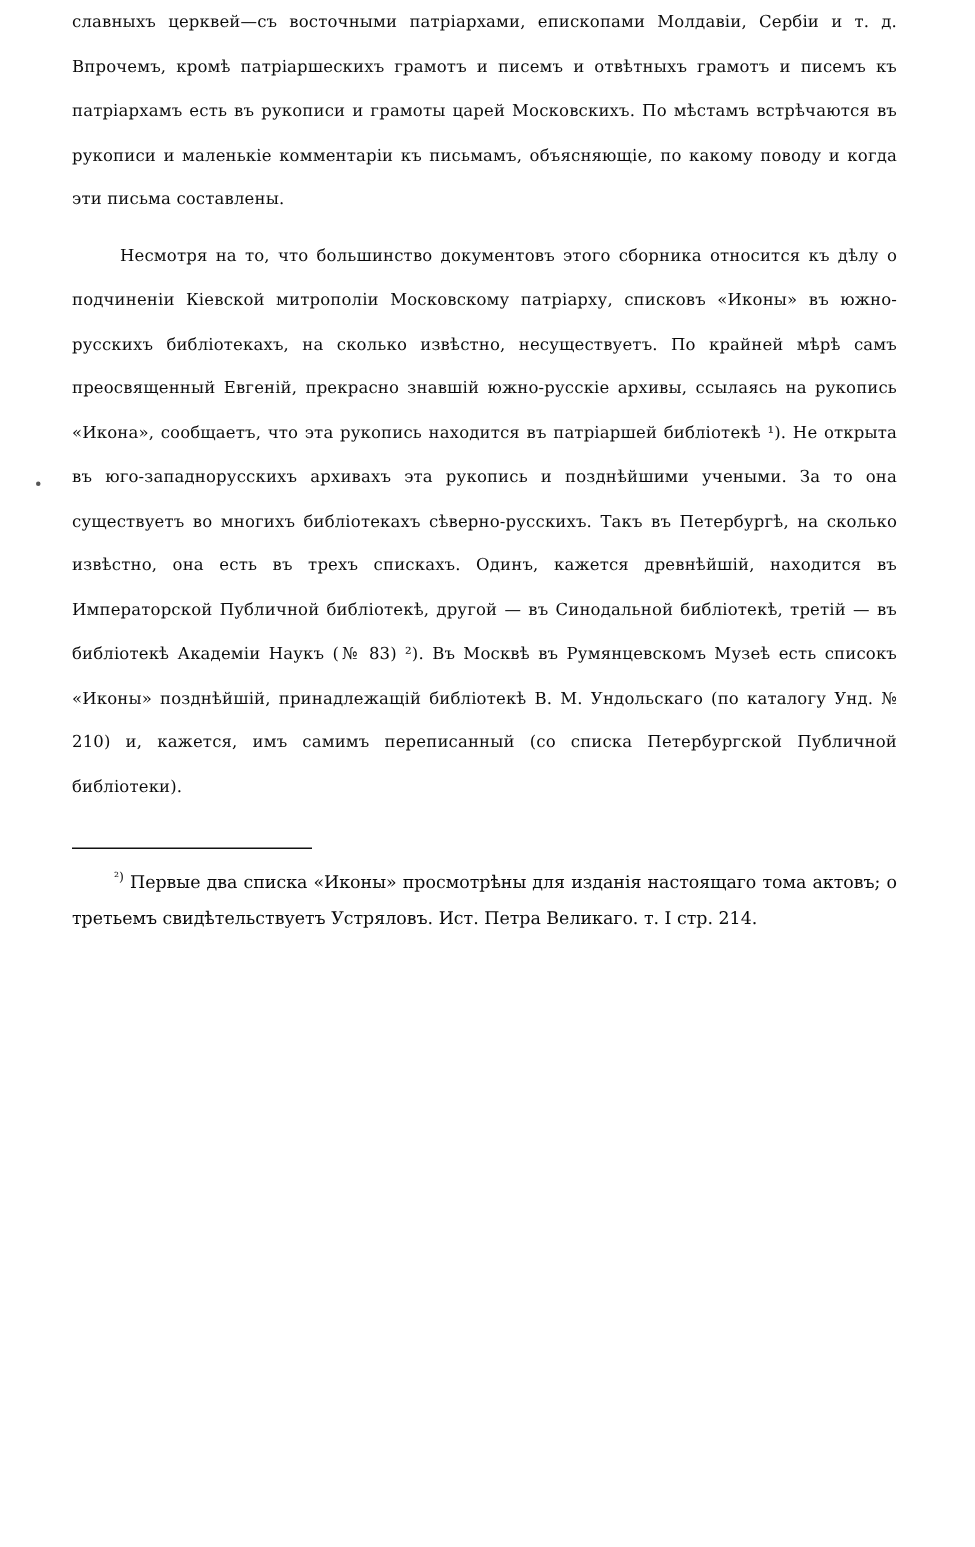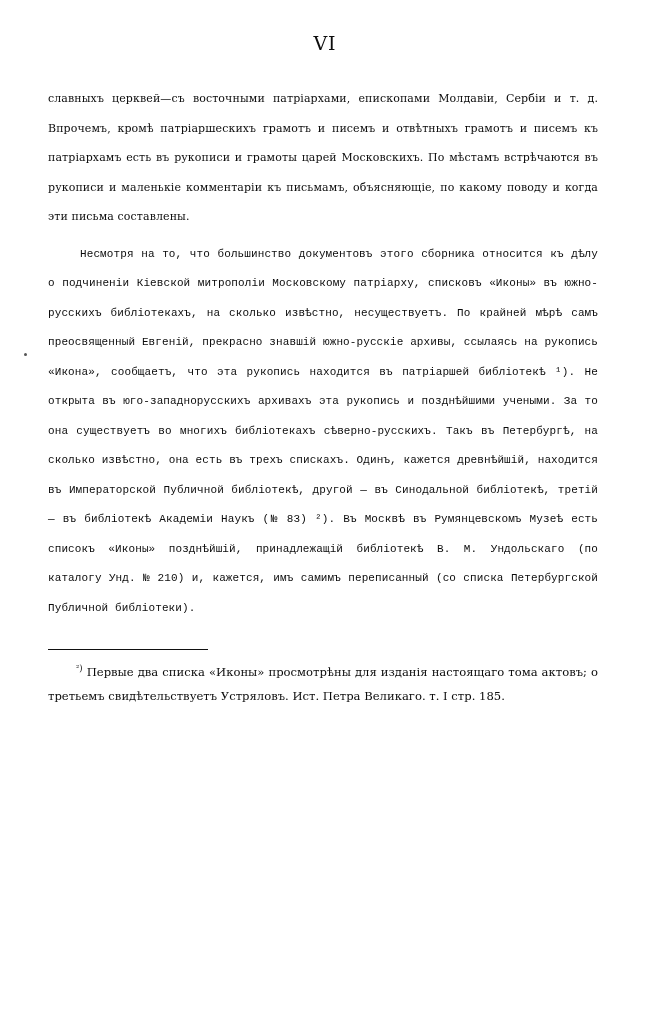--- a/index.html
+++ b/index.html
@@ -43,21 +43,20 @@
     margin: 0 0 0 0;
     color: #0b0b0b;
     letter-spacing: 0.1px;
     -webkit-font-smoothing: none;
   }
   p.para.indented {
     text-indent: 32px;
   }
   p.para + p.para {
     margin-top: 8px;
-    font-family: Liberation Mono, monospace;
   }
   .footnote-rule {
     width: 160px;
     height: 0;
     border-top: 1.6px solid #111;
     margin: 26px 0 10px 48px;
   }
   .footnotes {
     margin: 0 52px 0 48px;
   }
@@ -85,26 +84,25 @@
     border-radius: 50%;
   }
 </style>
 </head>
 <body>
 
 <div class="page">
 
   <div class="dot-left"></div>
 
-  <div class="page-number">VI</div>
 
   <div class="body-block">
     <p class="para">славныхъ церквей—съ восточными патріархами, епископами Молдавіи, Сербіи и т. д. Впрочемъ, кромѣ патріаршескихъ грамотъ и писемъ и отвѣтныхъ грамотъ и писемъ къ патріархамъ есть въ рукописи и грамоты царей Московскихъ. По мѣстамъ встрѣчаются въ рукописи и маленькіе комментаріи къ письмамъ, объясняющіе, по какому поводу и когда эти письма составлены.</p>
     <p class="para indented">Несмотря на то, что большинство документовъ этого сборника относится къ дѣлу о подчиненіи Кіевской митрополіи Московскому патріарху, списковъ «Иконы» въ южно-русскихъ библіотекахъ, на сколько извѣстно, несуществуетъ. По крайней мѣрѣ самъ преосвященный Евгеній, прекрасно знавшій южно-русскіе архивы, ссылаясь на рукопись «Икона», сообщаетъ, что эта рукопись находится въ патріаршей библіотекѣ ¹). Не открыта въ юго-западнорусскихъ архивахъ эта рукопись и позднѣйшими учеными. За то она существуетъ во многихъ библіотекахъ сѣверно-русскихъ. Такъ въ Петербургѣ, на сколько извѣстно, она есть въ трехъ спискахъ. Одинъ, кажется древнѣйшій, находится въ Императорской Публичной библіотекѣ, другой — въ Синодальной библіотекѣ, третій — въ библіотекѣ Академіи Наукъ (№ 83) ²). Въ Москвѣ въ Румянцевскомъ Музеѣ есть списокъ «Иконы» позднѣйшій, принадлежащій библіотекѣ В. М. Ундольскаго (по каталогу Унд. № 210) и, кажется, имъ самимъ переписанный (со списка Петербургской Публичной библіотеки).</p>
   </div>
 
   <div class="footnote-rule"></div>
 
   <div class="footnotes">
-    <p class="footnote"><sup>²)</sup> <span>Первые два списка «Иконы» просмотрѣны для изданія настоящаго тома актовъ; о третьемъ свидѣтельствуетъ Устряловъ. Ист. Петра Великаго. т. I стр. 185.</span></p>
+    <p class="footnote"><sup>²)</sup> <span>Первые два списка «Иконы» просмотрѣны для изданія настоящаго тома актовъ; о третьемъ свидѣтельствуетъ Устряловъ. Ист. Петра Великаго. т. I стр. 214.</span></p>
   </div>
 
 </div>
 
 </body></html>

